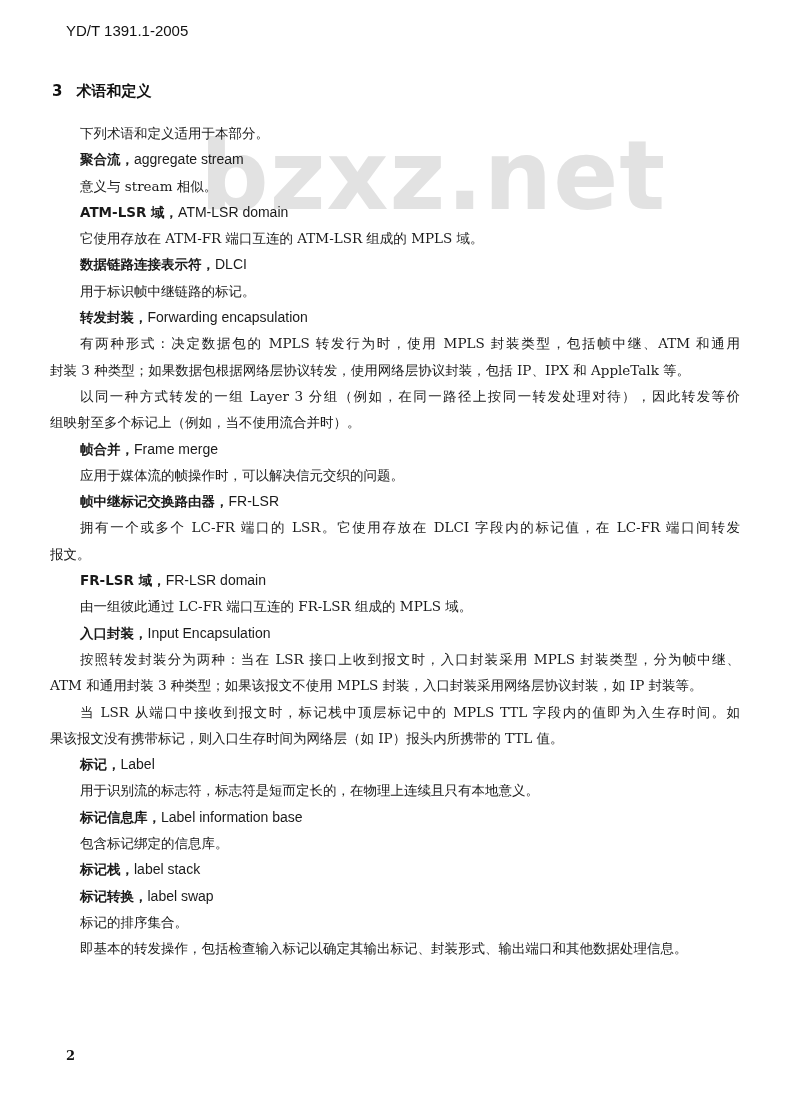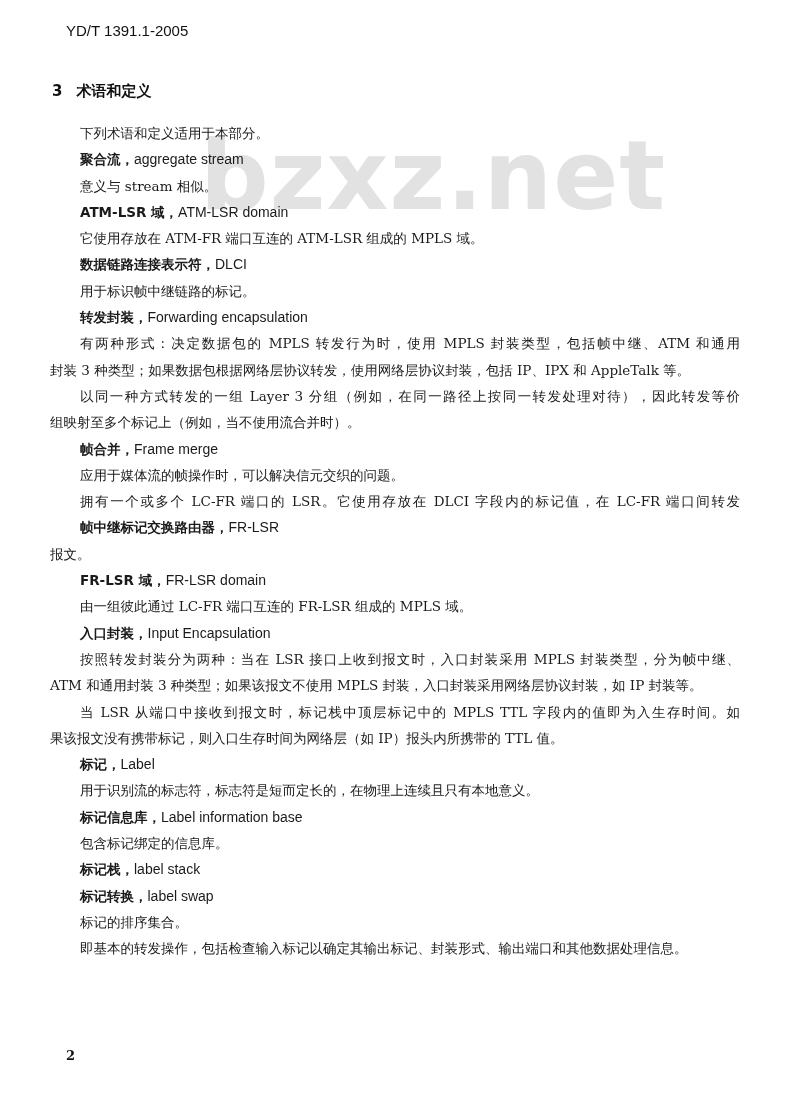--- a/index.html
+++ b/index.html
@@ -68,22 +68,22 @@
       <div class="line def para-first">它使用存放在 ATM-FR 端口互连的 ATM-LSR 组成的 MPLS 域。</div>
       <div class="line term"><span>数据链路连接表示符，</span><span class="en">DLCI</span></div>
       <div class="line def para-first">用于标识帧中继链路的标记。</div>
       <div class="line term"><span>转发封装，</span><span class="en">Forwarding encapsulation</span></div>
       <div class="line def para-first justify indent">有两种形式：决定数据包的 MPLS 转发行为时，使用 MPLS 封装类型，包括帧中继、ATM 和通用</div>
       <div class="line def">封装 3 种类型；如果数据包根据网络层协议转发，使用网络层协议封装，包括 IP、IPX 和 AppleTalk 等。</div>
       <div class="line def para-first justify indent">以同一种方式转发的一组 Layer 3 分组（例如，在同一路径上按同一转发处理对待），因此转发等价</div>
       <div class="line def">组映射至多个标记上（例如，当不使用流合并时）。</div>
       <div class="line term"><span>帧合并，</span><span class="en">Frame merge</span></div>
       <div class="line def para-first">应用于媒体流的帧操作时，可以解决信元交织的问题。</div>
+      <div class="line term"><span>帧中继标记交换路由器，</span><span class="en">FR-LSR</span></div>
       <div class="line def para-first justify indent">拥有一个或多个 LC-FR 端口的 LSR。它使用存放在 DLCI 字段内的标记值，在 LC-FR 端口间转发</div>
-      <div class="line term"><span>帧中继标记交换路由器，</span><span class="en">FR-LSR</span></div>
       <div class="line def">报文。</div>
       <div class="line term"><span>FR-LSR 域，</span><span class="en">FR-LSR domain</span></div>
       <div class="line def para-first">由一组彼此通过 LC-FR 端口互连的 FR-LSR 组成的 MPLS 域。</div>
       <div class="line term"><span>入口封装，</span><span class="en">Input Encapsulation</span></div>
       <div class="line def para-first justify indent">按照转发封装分为两种：当在 LSR 接口上收到报文时，入口封装采用 MPLS 封装类型，分为帧中继、</div>
       <div class="line def">ATM 和通用封装 3 种类型；如果该报文不使用 MPLS 封装，入口封装采用网络层协议封装，如 IP 封装等。</div>
       <div class="line def para-first justify indent">当 LSR 从端口中接收到报文时，标记栈中顶层标记中的 MPLS TTL 字段内的值即为入生存时间。如</div>
       <div class="line def">果该报文没有携带标记，则入口生存时间为网络层（如 IP）报头内所携带的 TTL 值。</div>
       <div class="line term"><span>标记，</span><span class="en">Label</span></div>
       <div class="line def para-first">用于识别流的标志符，标志符是短而定长的，在物理上连续且只有本地意义。</div>

